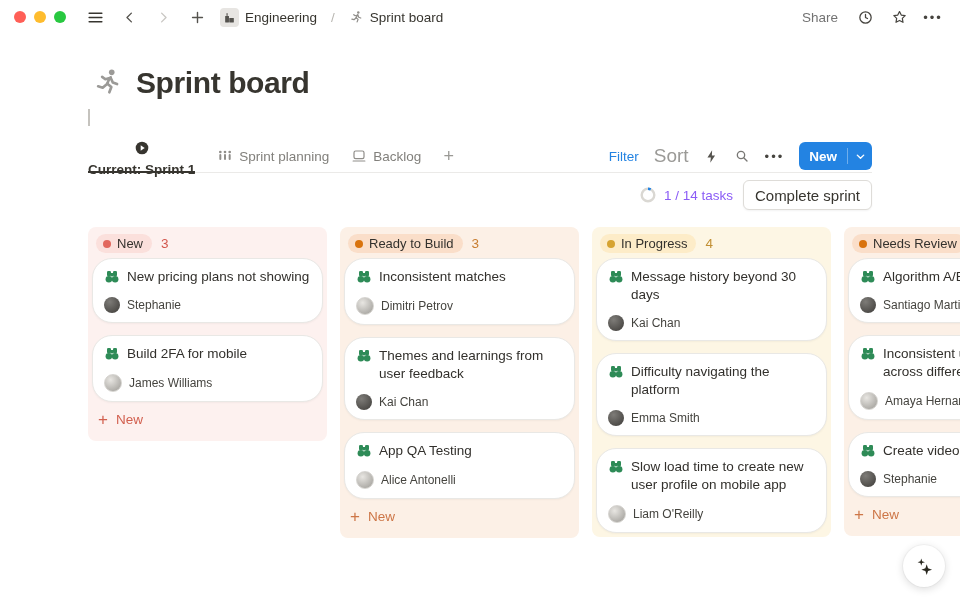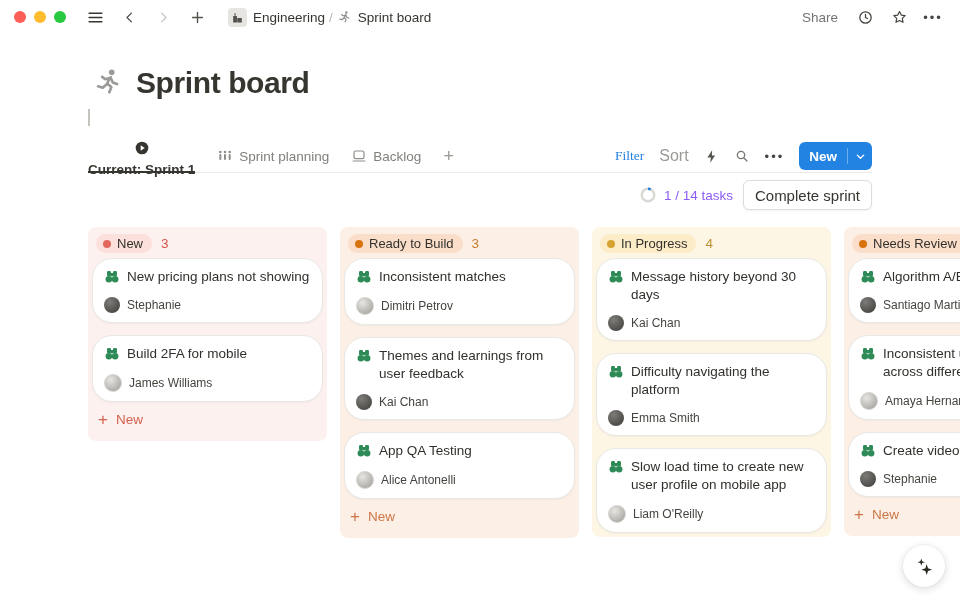--- a/index.html
+++ b/index.html
@@ -7,21 +7,21 @@
        font-family:"Liberation Sans","DejaVu Sans",sans-serif;color:#37352f;}
   svg{display:block;}
 
   
   .topbar{height:34px;display:flex;align-items:center;padding:0 14px;gap:8px;}
   .lights{display:flex;gap:8px;margin-right:8px;}
   .light{width:12px;height:12px;border-radius:50%;}
   .light.red{background:#ff5f57}.light.yellow{background:#febc2e}.light.green{background:#28c840}
   .tb-ic{width:26px;height:26px;display:flex;align-items:center;justify-content:center;border-radius:4px;color:#55534e;}
   .tb-ic.disabled{color:#c9c7c3;}
-  .crumbs{display:flex;align-items:center;gap:4px;font-size:13.5px;margin-left:10px;}
+  .crumbs{display:flex;align-items:center;gap:14px;font-size:13.5px;margin-left:2px;}
   .crumb{display:flex;align-items:center;gap:6px;color:#37352f;}
   .crumb-sep{color:#b9b7b2;}
   .ws-icon-box{width:19px;height:19px;border-radius:4px;background:#e7e5e2;display:flex;align-items:center;justify-content:center;color:#54524e;}
   .runner{color:#908e8a;}
   .spacer{flex:1;}
   .share{font-size:13.5px;color:#737373;margin-right:6px;}
   .dots{color:#46443f;font-size:13px;letter-spacing:2px;}
 
   
   .title-row{margin:28px 0 0 92px;display:flex;align-items:center;gap:12px;height:42px;}
@@ -31,22 +31,22 @@
 
   
   .views-bar{margin:14px 88px 0 88px;height:32px;display:flex;align-items:center;
              justify-content:space-between;border-bottom:1px solid #ebeae8;}
   .tabs{display:flex;align-items:center;gap:22px;height:100%;}
   .tab{display:flex;align-items:center;gap:6px;font-size:13.5px;color:#82807c;font-weight:500;height:100%;position:relative;}
   .tab.active{color:#37352f;font-weight:600;flex-direction:column;}
   .tab.active::after{content:'';position:absolute;left:0;right:0;bottom:-1px;height:2px;background:#37352f;}
   .tab-add{color:#9a9995;font-size:18px;line-height:1;}
   .view-controls{display:flex;align-items:center;gap:15px;}
-  .filter{color:#2383e2;font-size:13.5px;font-weight:500;font-family:Liberation Serif, serif;}
-  .sort{color:#9b9a97;font-size:16px;font-weight:500;}
+  .filter{color:#2383e2;font-size:13.5px;font-weight:500;}
+  .sort{color:#9b9a97;font-size:19px;font-weight:500;}
   .vc-icon{color:#55534e;}
   .vc-icon.gray{color:#787774;}
   .new-btn{display:flex;align-items:stretch;background:#2383e2;border-radius:6px;color:#fff;height:28px;overflow:hidden;}
   .new-btn .lbl{display:flex;align-items:center;padding:0 10px;font-size:13.5px;font-weight:600;}
   .new-btn .sep{width:1px;background:rgba(255,255,255,.35);margin:6px 0;}
   .new-btn .chev{display:flex;align-items:center;justify-content:center;width:24px;}
 
   
   .sprint-row{margin:0 88px;height:44px;display:flex;align-items:center;justify-content:flex-end;gap:8px;}
   .progress-text{color:#8b5cf6;font-size:13.5px;margin-right:2px;}

